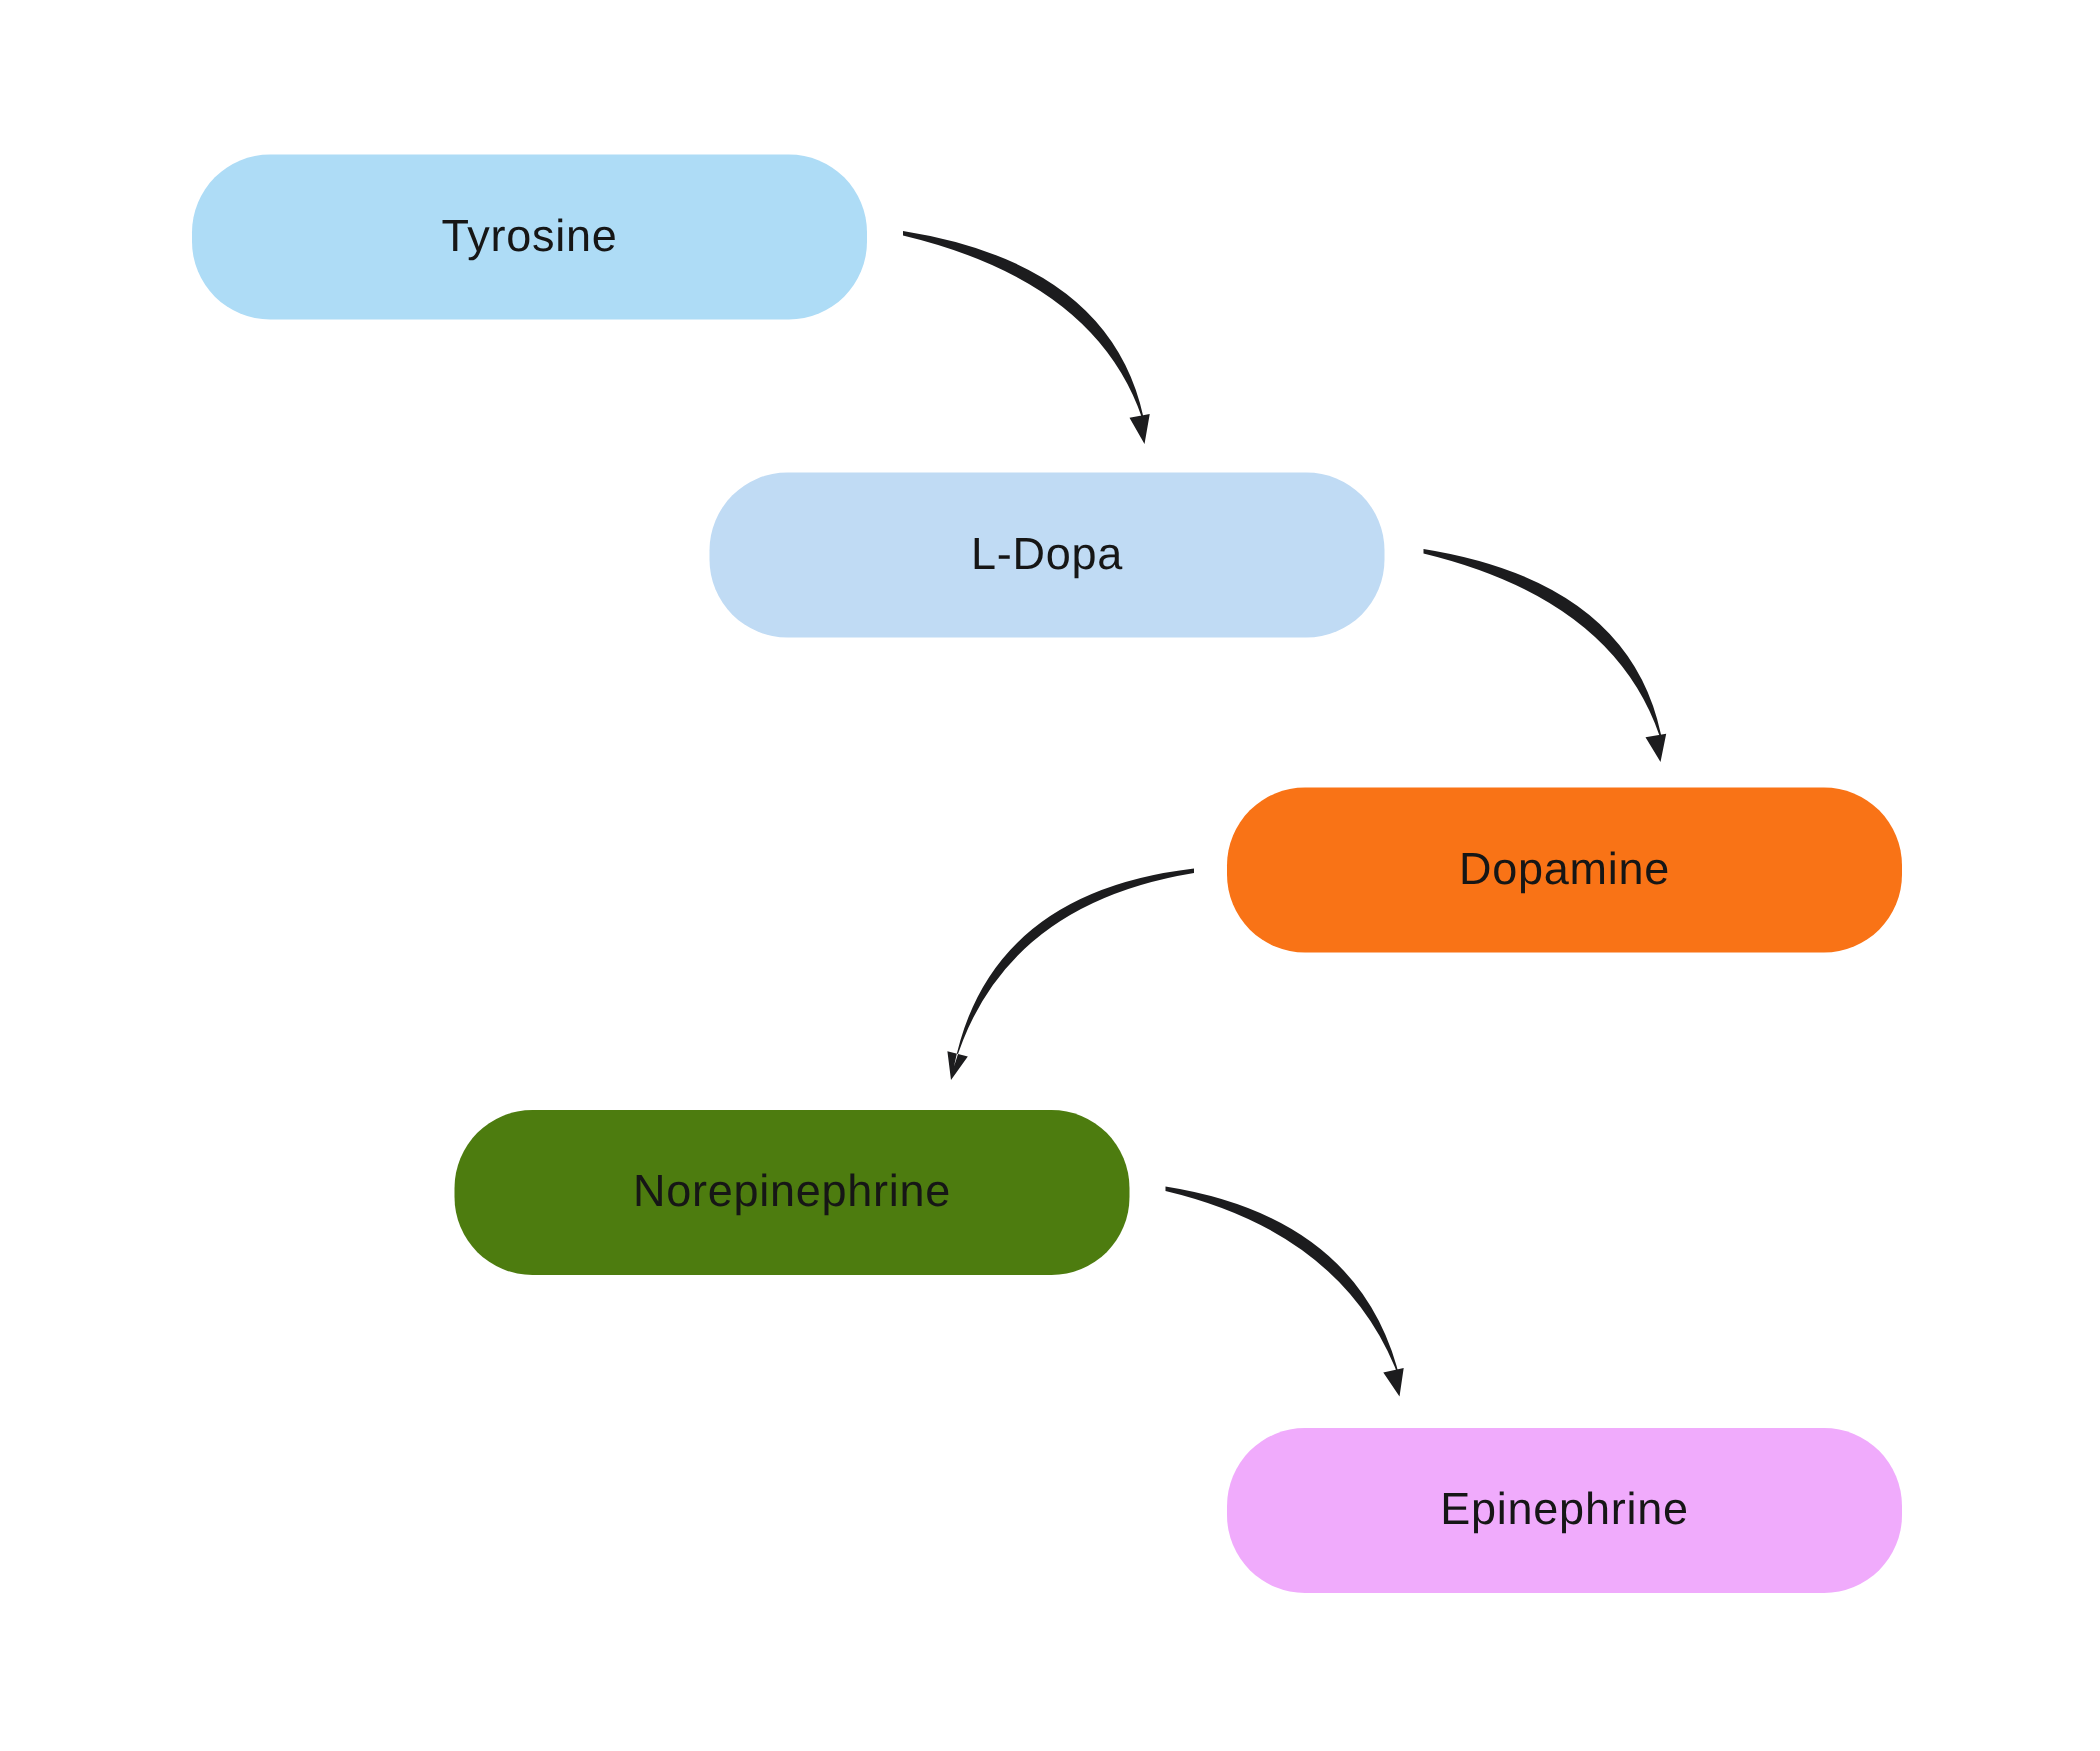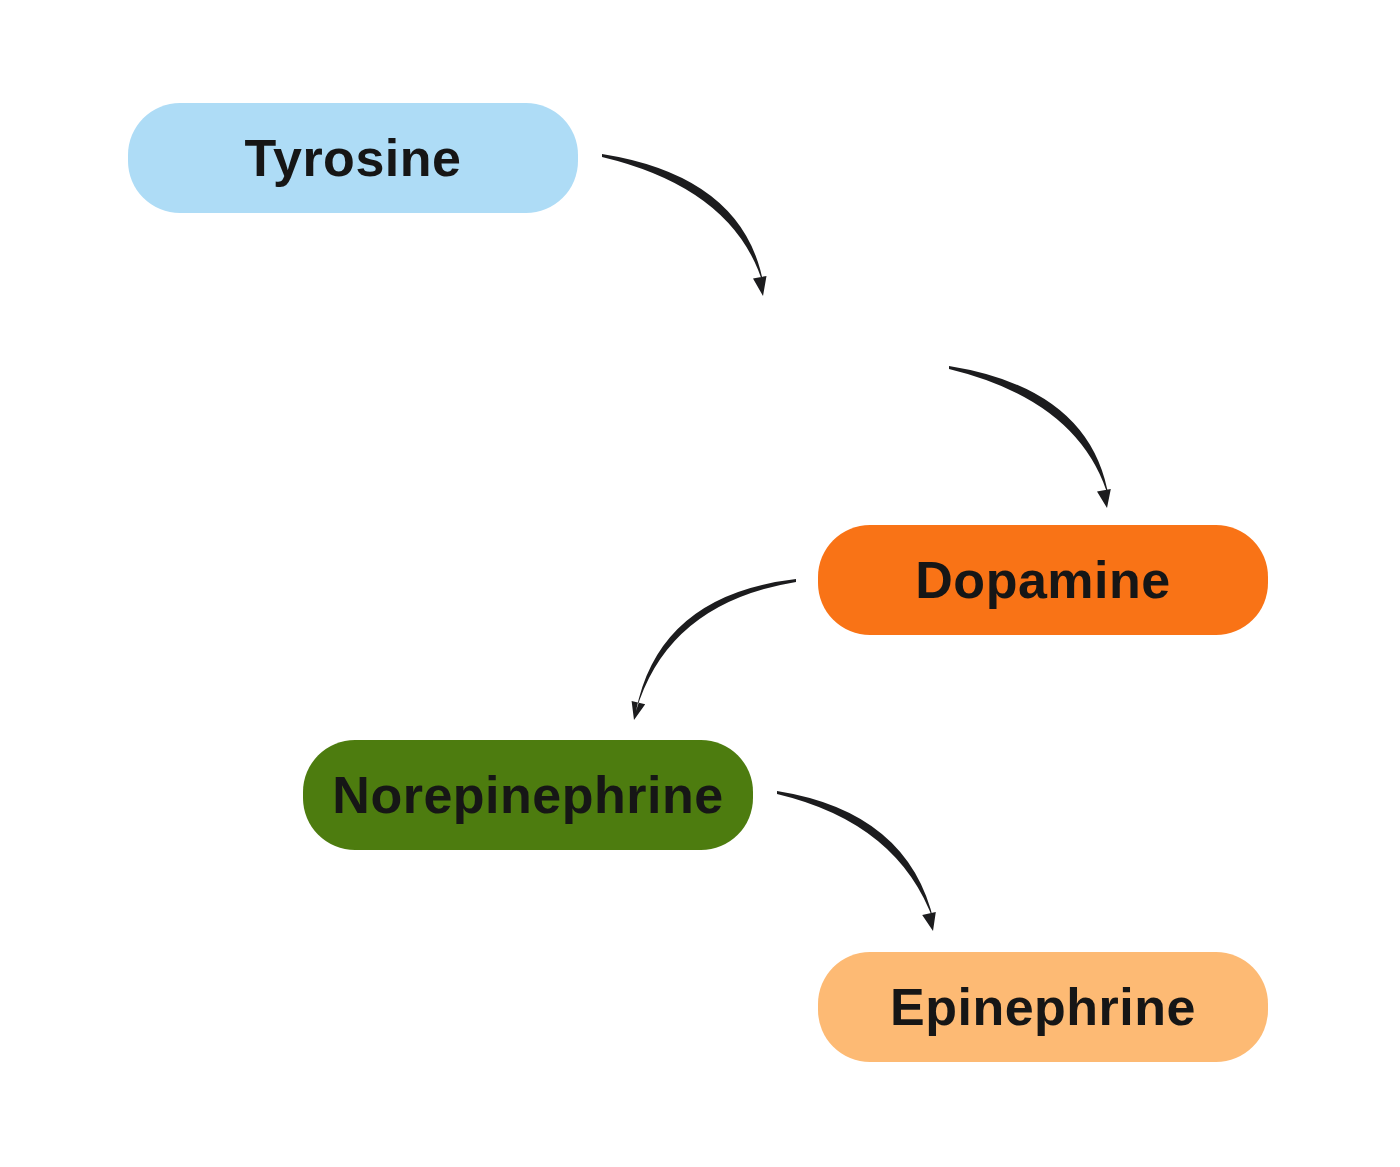--- a/index.html
+++ b/index.html
@@ -26,22 +26,22 @@
   .node {
     position: absolute;
     width: 450px;
     height: 110px;
     border-radius: 52px;
     display: flex;
     align-items: center;
     justify-content: center;
   }
   .node-label {
-    font-size: 52px;
-    font-weight: 700;
+    font-size: 30px;
+    font-weight: 400;
     color: #161616;
     letter-spacing: 0.5px;
     white-space: nowrap;
   }
   #node-tyrosine       { left: 128px; top: 103px; }
   #node-ldopa          { left: 473px; top: 315px; }
   #node-dopamine       { left: 818px; top: 525px; }
   #node-norepinephrine { left: 303px; top: 740px; }
   #node-epinephrine    { left: 818px; top: 952px; }
 </style>
@@ -62,26 +62,29 @@
              M634,720 L631.6,700.9 L645.2,704.3 Z" fill="#1c1c1e"></path>
 
     <path d="M777,791 Q909,812 934,922 Q899,823 777,794 Z
              M933,931 L922.2,915 L935.8,912 Z" fill="#1c1c1e"></path>
   </svg>
 
   <div class="node" id="node-tyrosine" style="background: rgb(174, 220, 246);">
     <span class="node-label">Tyrosine</span>
   </div>
 
+  <div class="node" id="node-ldopa" style="background: rgb(192, 219, 244);">
+    <span class="node-label">L-Dopa</span>
+  </div>
 
   <div class="node" id="node-dopamine" style="background: #f97316;">
     <span class="node-label">Dopamine</span>
   </div>
 
   <div class="node" id="node-norepinephrine" style="background: #4d7c0f;">
     <span class="node-label">Norepinephrine</span>
   </div>
 
-  <div class="node" id="node-epinephrine" style="background: #fdba74;">
+  <div class="node" id="node-epinephrine" style="background: #f0abfc;">
     <span class="node-label">Epinephrine</span>
   </div>
 
 </div>
 
 </body></html>

